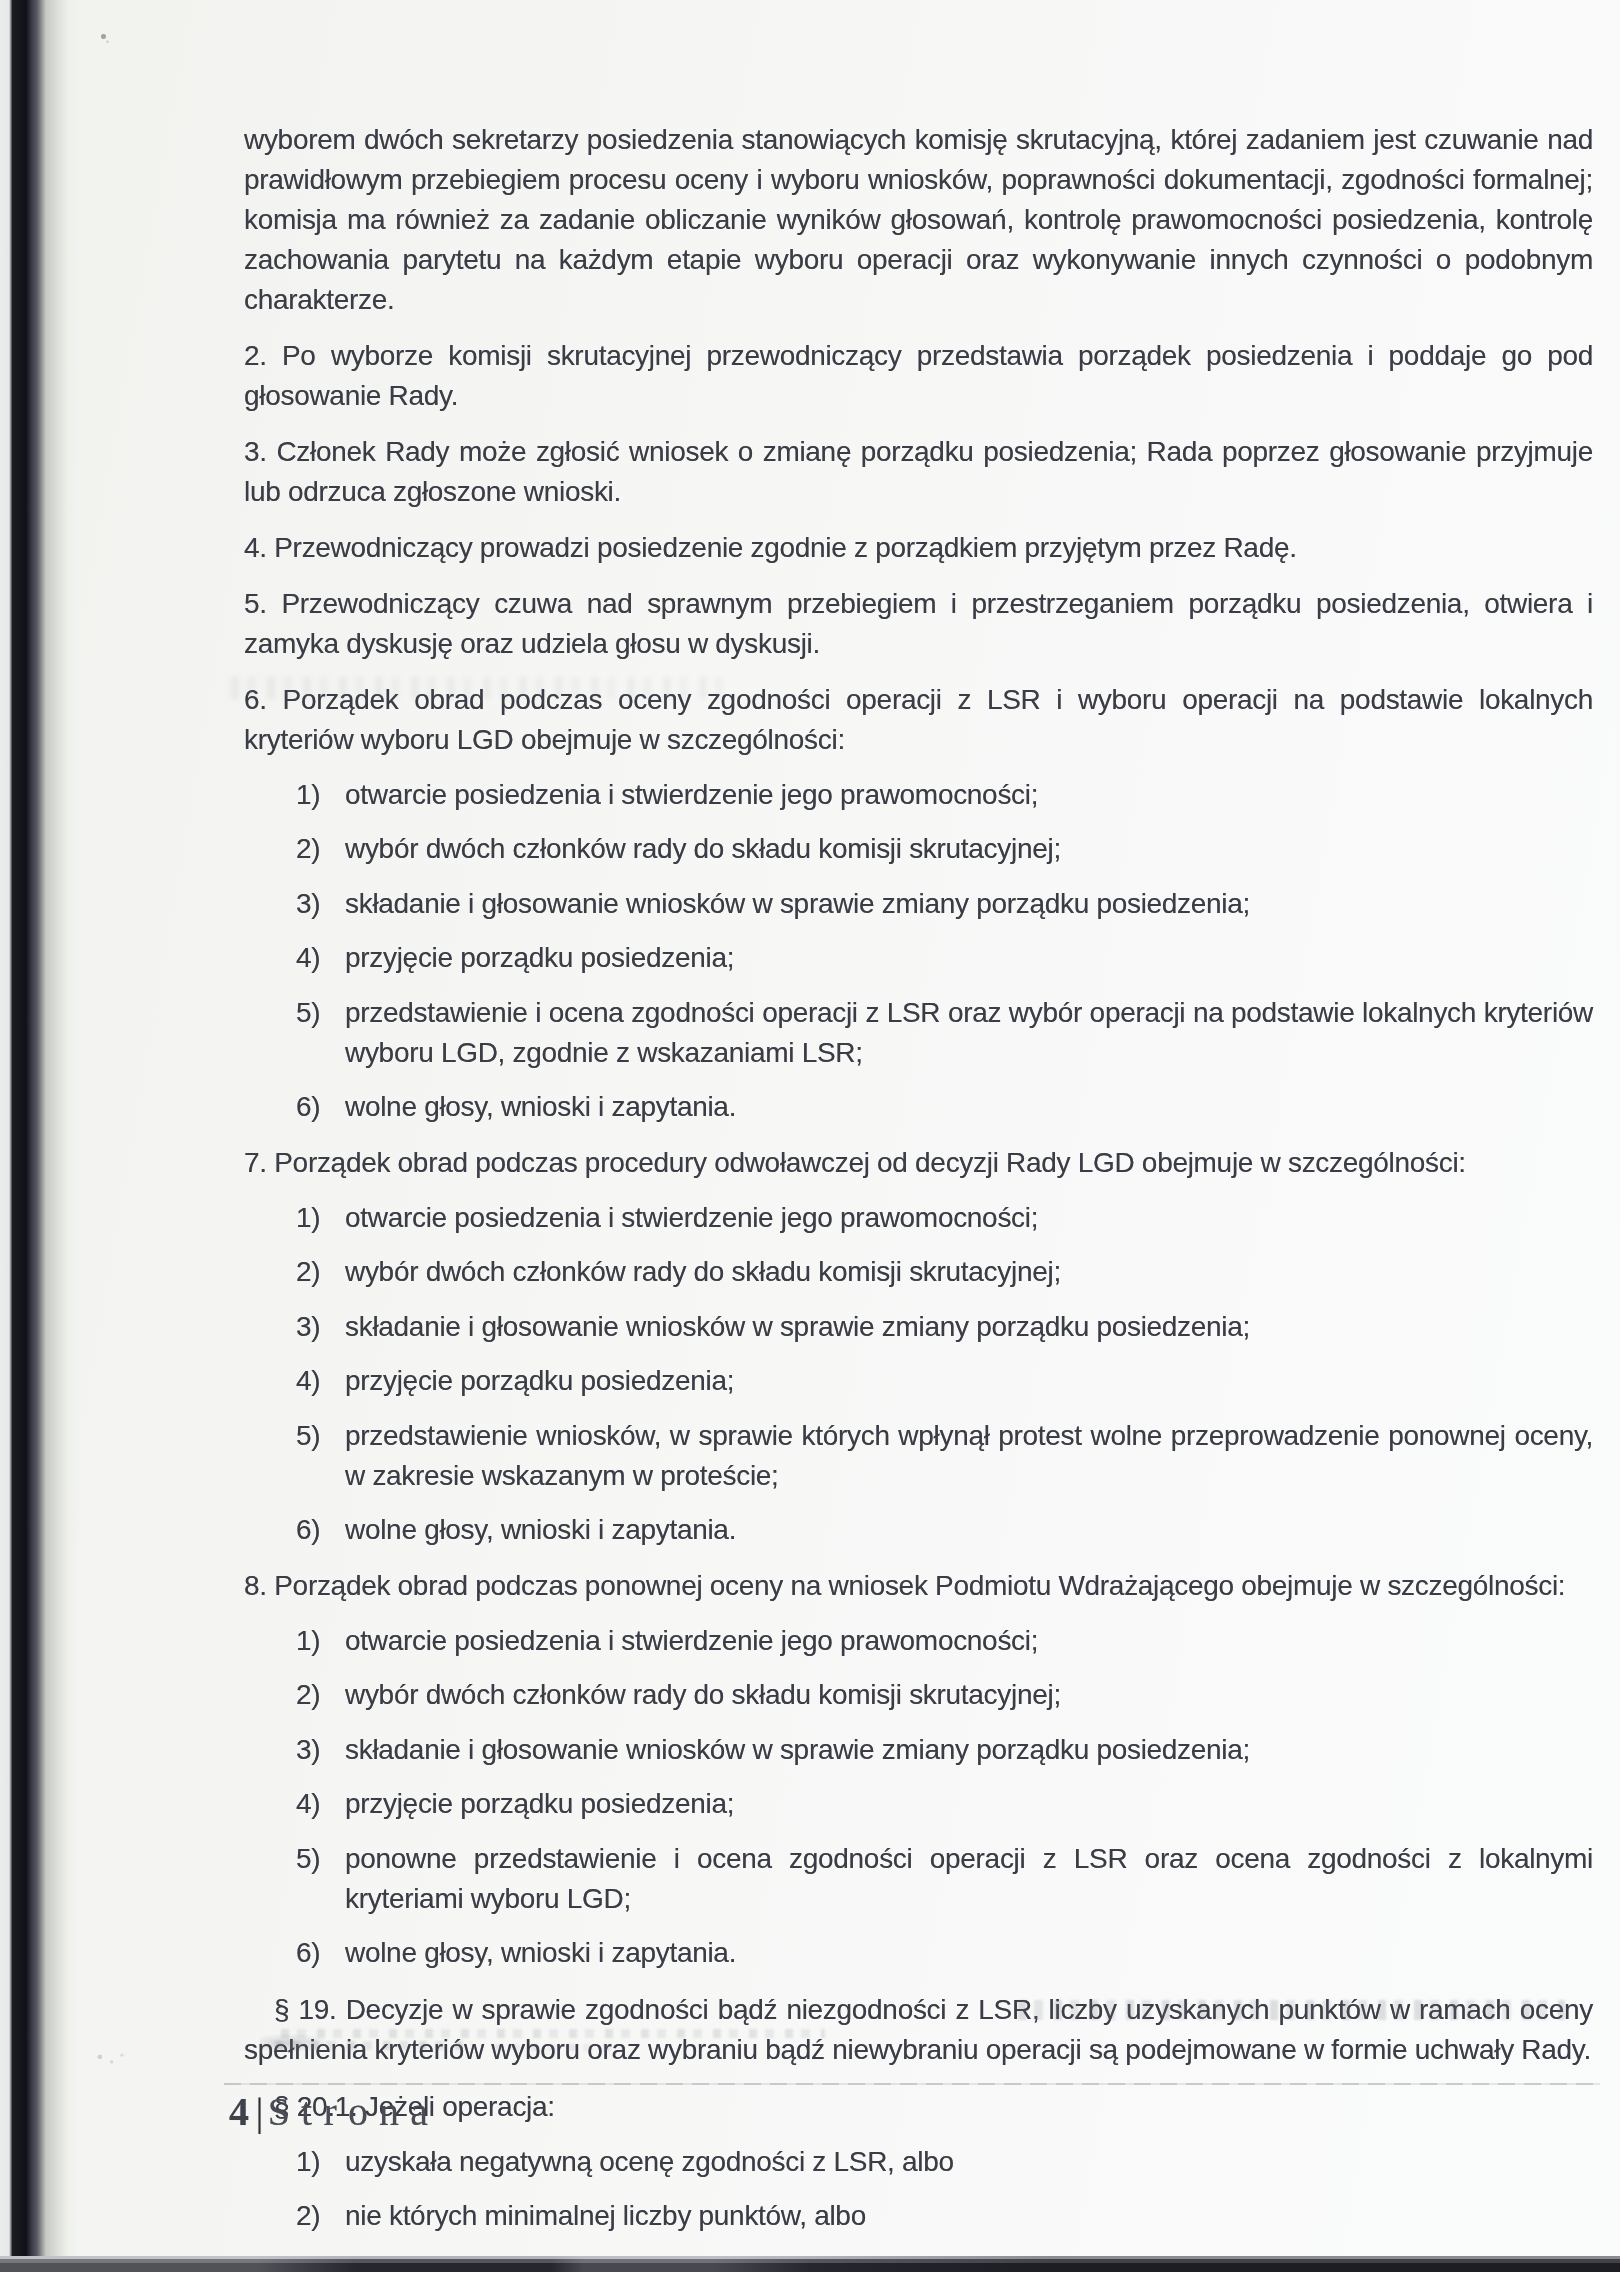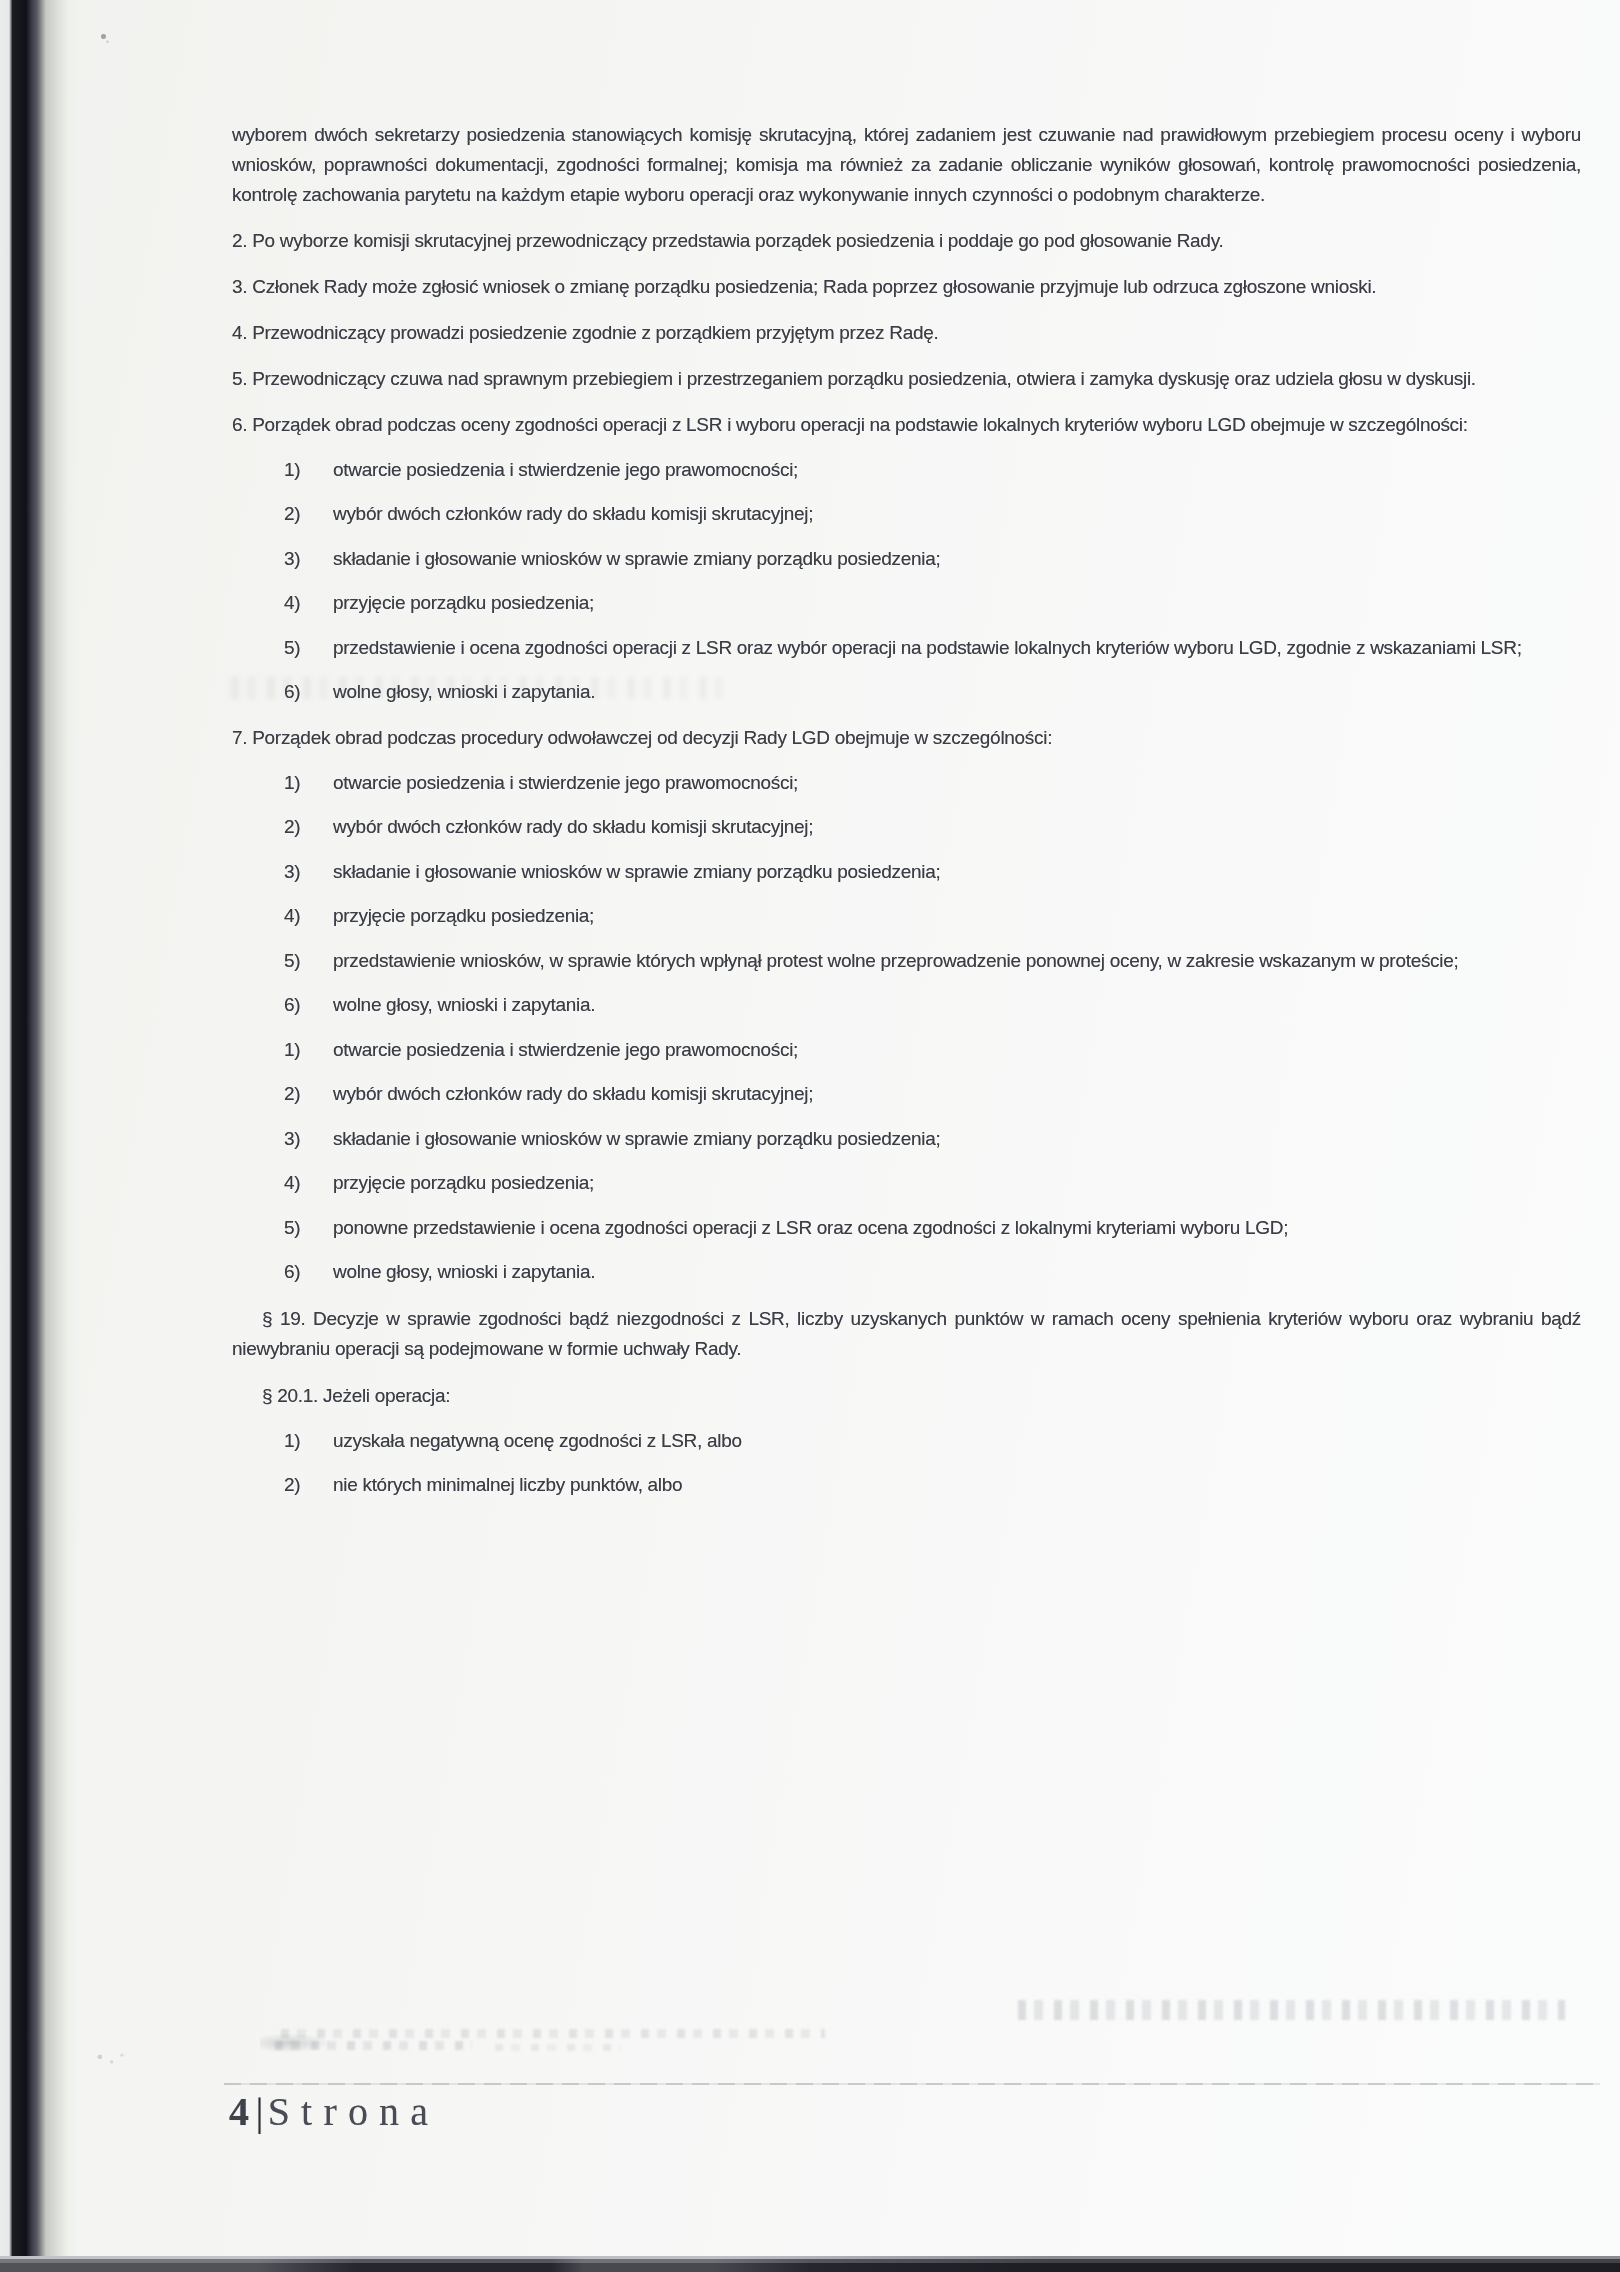--- a/index.html
+++ b/index.html
@@ -11,24 +11,24 @@
   .page {
     position: relative;
     width: 1620px; height: 2273px;
     background: linear-gradient(100deg, #f1f2ee 0%, #f6f7f5 40%, #fafbfb 100%);
     font-family: "Liberation Sans", "DejaVu Sans", sans-serif;
     color: #3b3d46;
   }
   
   .content {
     position: absolute;
-    left: 232px; top: 120px;
+    left: 244px; top: 120px;
     width: 1349px;
-    font-size: 19px;
-    line-height: 30px;
+    font-size: 28px;
+    line-height: 40px;
     letter-spacing: -0.3px;
     text-shadow: 0 0 0.5px rgba(59,61,70,.55);
   }
   .para { margin: 16px 0 0 0; text-align: justify; }
   .para:first-child { margin-top: 0; }
   .para.indent { text-indent: 30px; margin-top: 17px; }
   .li { display: flex; margin-top: 14.5px; }
   .num { flex: 0 0 49px; margin-left: 52px; }
   .li-text { flex: 1 1 auto; text-align: justify; }
 
@@ -157,20 +157,21 @@
         <span class="li-text">przyjęcie porządku posiedzenia;</span>
       </div>
       <div class="li">
         <span class="num">5)</span>
         <span class="li-text">przedstawienie wniosków, w sprawie których wpłynął protest wolne przeprowadzenie ponownej oceny, w zakresie wskazanym w proteście;</span>
       </div>
       <div class="li">
         <span class="num">6)</span>
         <span class="li-text">wolne głosy, wnioski i zapytania.</span>
       </div>
+      <p class="para">8. Porządek obrad podczas ponownej oceny na wniosek Podmiotu Wdrażającego obejmuje w szczególności:</p>
       <div class="li">
         <span class="num">1)</span>
         <span class="li-text">otwarcie posiedzenia i stwierdzenie jego prawomocności;</span>
       </div>
       <div class="li">
         <span class="num">2)</span>
         <span class="li-text">wybór dwóch członków rady do składu komisji skrutacyjnej;</span>
       </div>
       <div class="li">
         <span class="num">3)</span>

